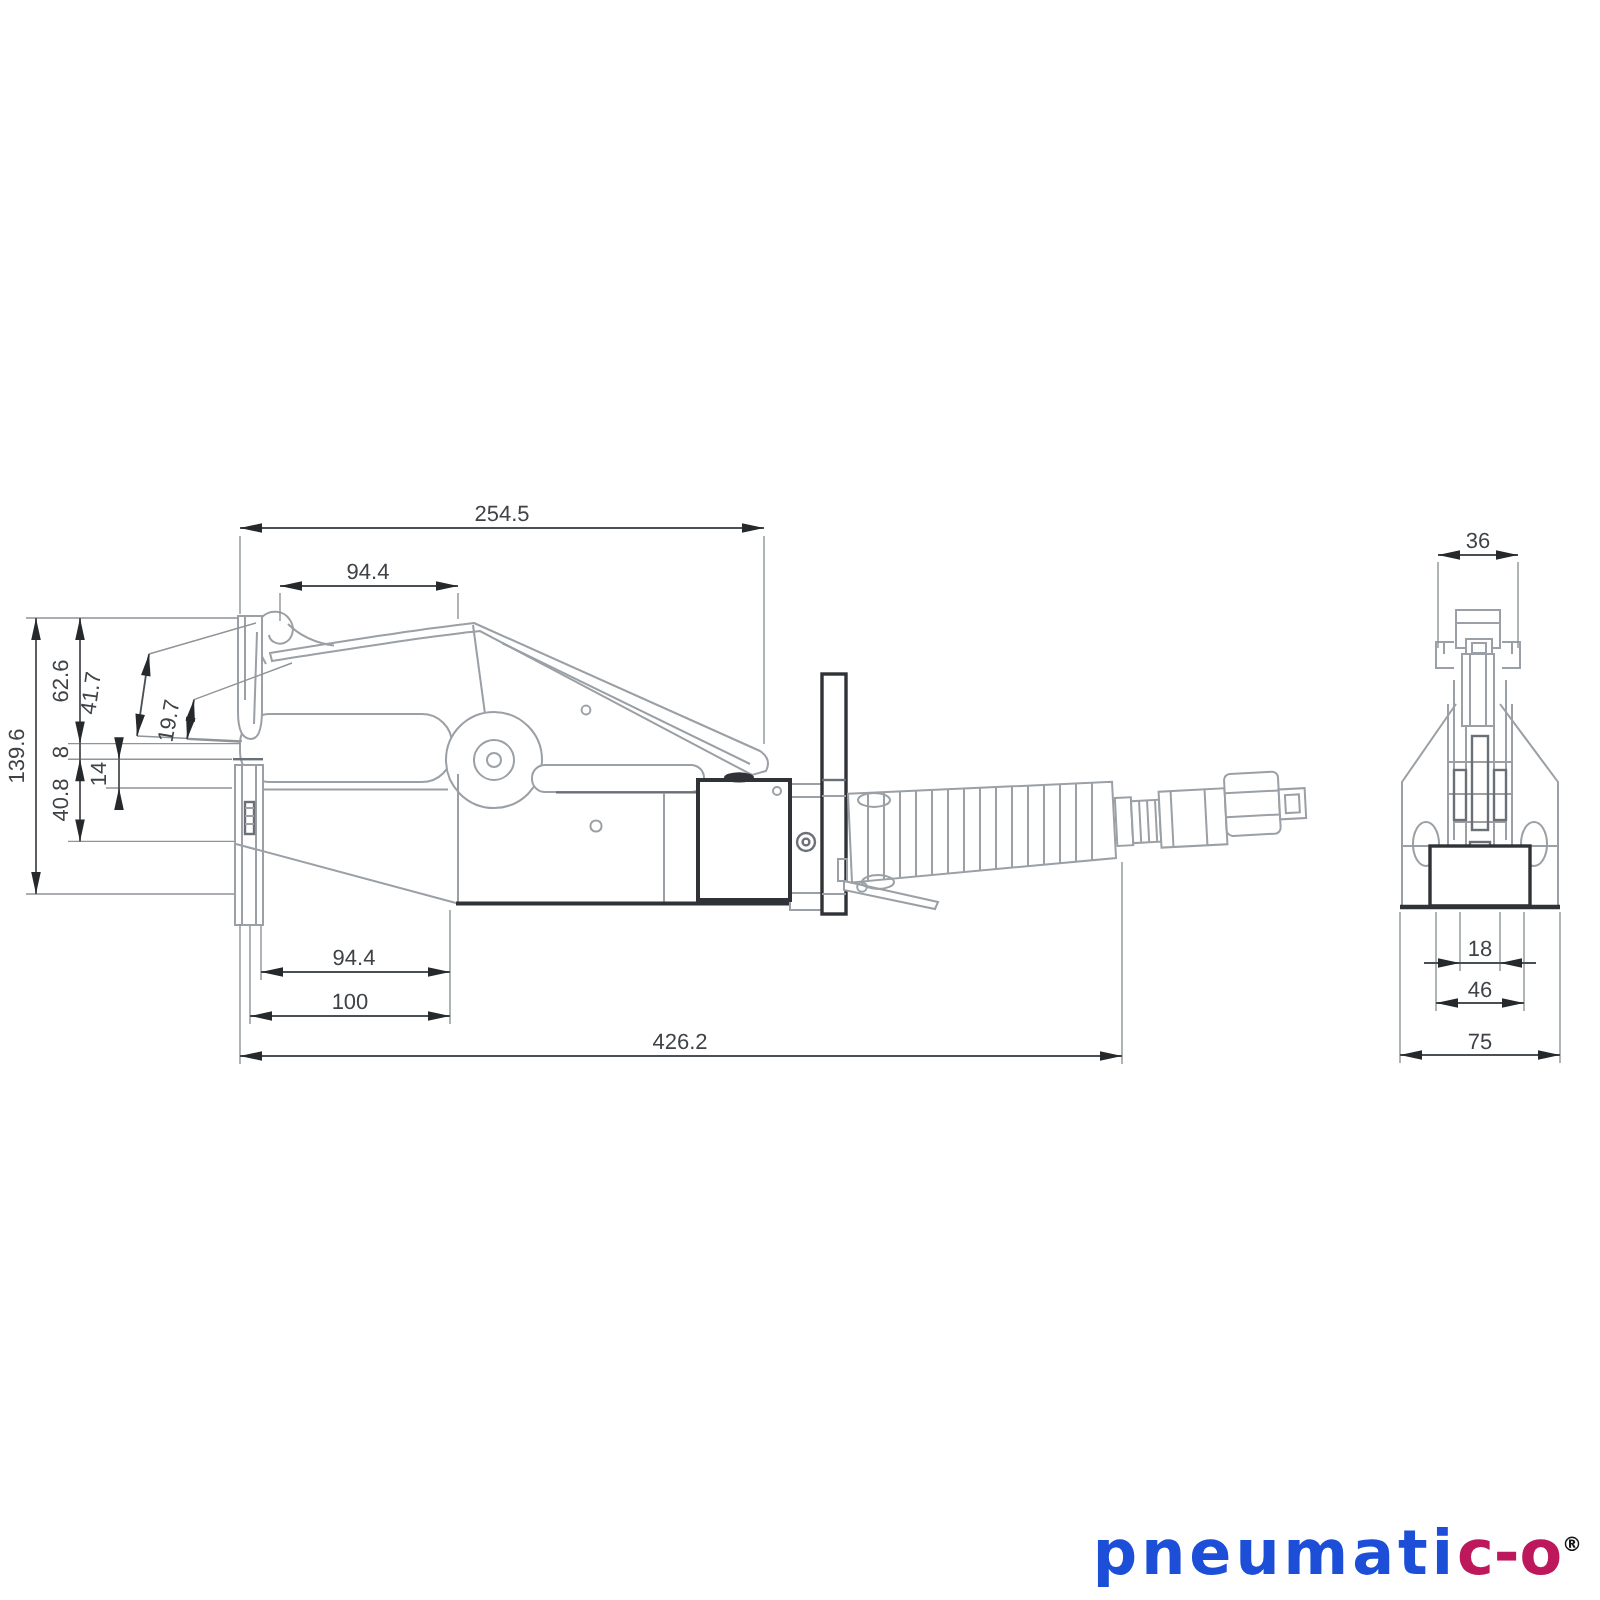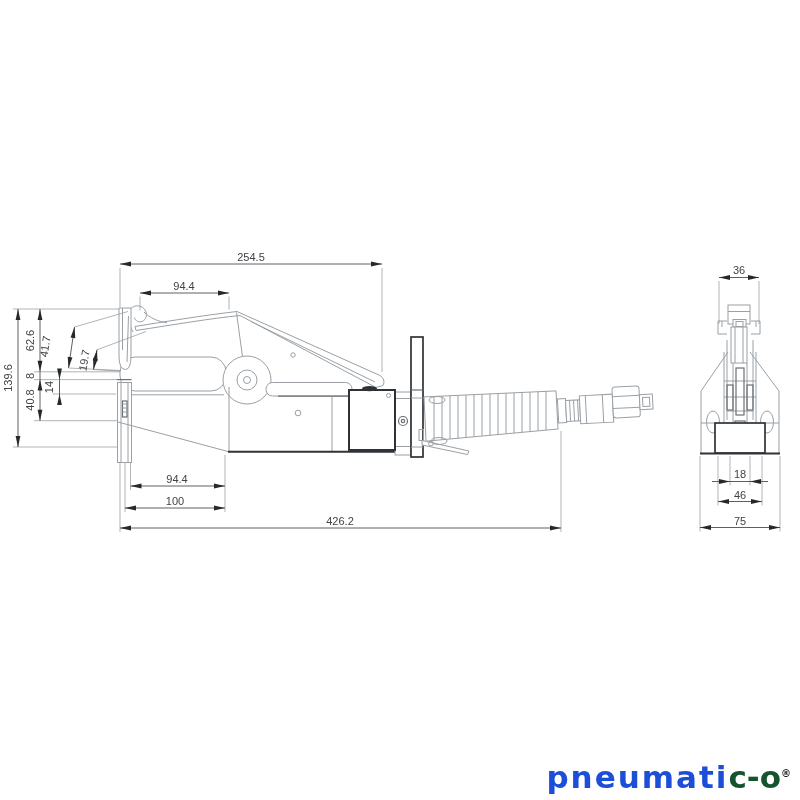--- a/index.html
+++ b/index.html
@@ -9,21 +9,21 @@
   .olf{fill:#ffffff;stroke:#9aa0a5;stroke-width:1;}
   .md {fill:none;stroke:#6a7075;stroke-width:1.2;}
   .od {fill:none;stroke:#2f3337;stroke-width:1.8;}
   .odf{fill:#ffffff;stroke:#2f3337;stroke-width:1.7;}
   .ext{fill:none;stroke:#8e9499;stroke-width:0.7;}
   .dim{fill:none;stroke:#4a4f53;stroke-width:0.9;}
   .dtx{fill:#3f4347;font-family:"Liberation Sans",sans-serif;font-size:11px;}
   .logo{position:absolute;top:762px;right:9px;font-family:"DejaVu Sans",sans-serif;
         font-weight:bold;font-size:31px;letter-spacing:2px;line-height:1;white-space:nowrap;}
   .lg-red{color:#1d4ed8;}
-  .lg-black{color:#14532d;letter-spacing:0;}
+  .lg-black{color:#be185d;letter-spacing:0;}
   .lg-mark{color:#141414;font-size:10px;vertical-align:super;letter-spacing:0;}
 </style>
 </head>
 <body>
 
 <div id="stage">
 
 <svg width="800" height="800" viewBox="0 0 800 800">
   <defs>
     <marker id="arw" markerWidth="12" markerHeight="6" refX="11.5" refY="3" orient="auto-start-reverse" markerUnits="userSpaceOnUse">

